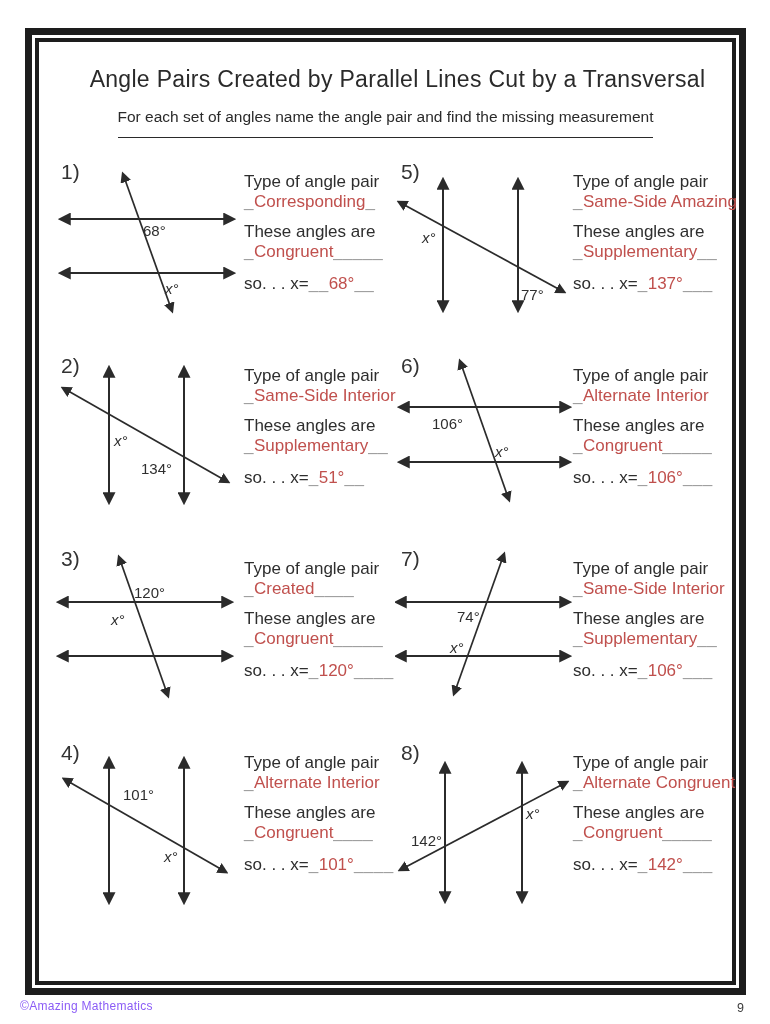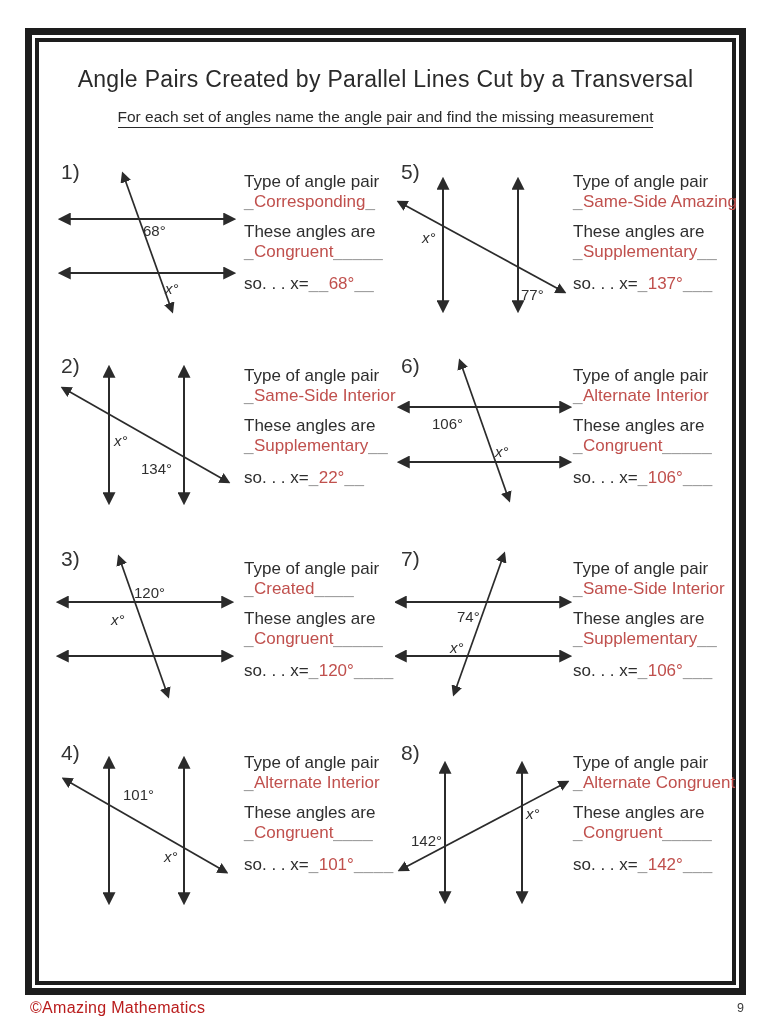--- a/index.html
+++ b/index.html
@@ -9,46 +9,46 @@
   }
   .sheet{
     position:absolute;left:25px;top:28px;width:707px;height:953px;
     border:7px solid #1d1d1d;
   }
   .sheet-inner{
     position:absolute;left:3px;top:3px;right:3px;bottom:3px;
     border:4px solid #1d1d1d;
   }
   .title{
-    position:absolute;left:0;top:24px;width:100%;text-align:center;
+    position:absolute;left:12px;top:24px;width:100%;text-align:center;
     font-size:23px;letter-spacing:.3px;color:#2a2a2a;white-space:nowrap;
   }
   .subtitle{
     position:absolute;left:0;top:66px;width:100%;text-align:center;
     font-size:15.5px;color:#2a2a2a;white-space:nowrap;
   }
-  .subtitle span{border-bottom:1.5px solid #2a2a2a;padding-bottom:2px;}
+  .subtitle span{border-bottom:1.5px solid #2a2a2a;padding-bottom:12px;}
   .problem{position:absolute;width:352px;height:192px;}
   .pnum{position:absolute;left:6px;top:4px;font-size:21px;color:#333;}
   .diag{position:absolute;left:0;top:2px;}
   .diag line{stroke:#2b2b2b;}
   .pl{stroke-width:2;}
   .tr{stroke-width:1.7;}
   .diag text{font-size:15px;fill:#2f2f2f;font-family:"Liberation Sans",sans-serif;}
   .diag text.xv{font-style:italic;}
   .tb{position:absolute;top:16px;font-size:17px;line-height:20px;white-space:nowrap;}
   .col1 .tb{left:189px;}
   .col2 .tb{left:178px;}
   .ans{margin-bottom:10px;}
   .so{margin-top:12px;}
   .red{color:#c0504d;margin-top:45px;}
   .blank{color:#9b9b9b;letter-spacing:.5px;}
   .ink{color:#2e2e2e;}
   .footer-credit{
-    position:absolute;left:30px;top:999px;font-size:16px;color:#b91c1c;letter-spacing:.3px;
+    position:absolute;left:20px;top:999px;font-size:12px;color:#8b5cf6;letter-spacing:.3px;
   }
   .page-number{
     position:absolute;right:26px;top:1001px;font-size:12.5px;color:#3c3c3c;
   }
   
   .r1{top:156px;} .r2{top:350px;} .r3{top:543px;} .r4{top:737px;}
   .col1{left:55px;} .col2{left:395px;}
 </style>
 </head>
 <body>
@@ -96,21 +96,21 @@
     <line class="pl" x1="129" y1="16" x2="129" y2="150" marker-start="url(#ah)" marker-end="url(#ah)"></line>
     <line class="tr" x1="8" y1="36" x2="173" y2="130" marker-start="url(#ah)" marker-end="url(#ah)"></line>
     <text class="xv" x="59" y="94">x°</text>
     <text x="86" y="122">134°</text>
   </svg>
   <div class="tb">
     <div>Type of angle pair</div>
     <div class="ans"><span class="blank">_</span><span class="red">Same-Side Interior</span><span class="blank"></span></div>
     <div>These angles are</div>
     <div class="ans"><span class="blank">_</span><span class="red">Supplementary</span><span class="blank">__</span></div>
-    <div class="so"><span class="ink">so. . . x=</span><span class="blank">_</span><span class="red">22°</span><span class="blank">__</span></div>
+    <div class="so"><span class="ink">so. . . x=</span><span class="blank">_</span><span class="red">51°</span><span class="blank">__</span></div>
   </div>
 </div>
 
 <div class="problem col1 r3">
   <span class="pnum">3)</span>
   <svg class="diag" width="190" height="168">
     <line class="pl" x1="4" y1="57" x2="176" y2="57" marker-start="url(#ah)" marker-end="url(#ah)"></line>
     <line class="pl" x1="4" y1="111" x2="176" y2="111" marker-start="url(#ah)" marker-end="url(#ah)"></line>
     <line class="tr" x1="64" y1="12" x2="113" y2="151" marker-start="url(#ah)" marker-end="url(#ah)"></line>
     <text x="79" y="53">120°</text>

